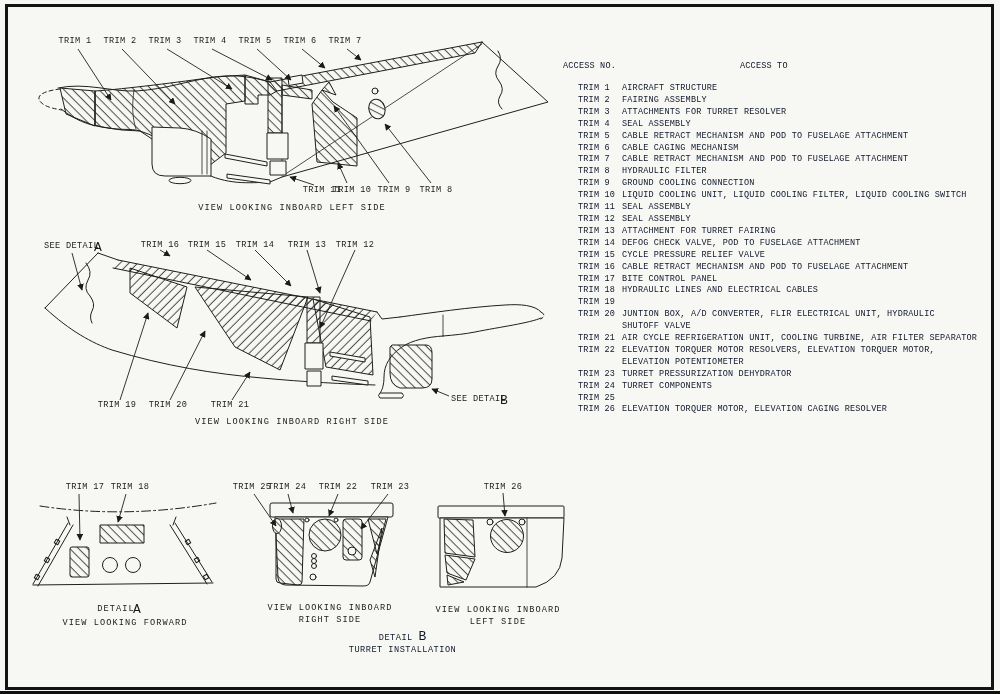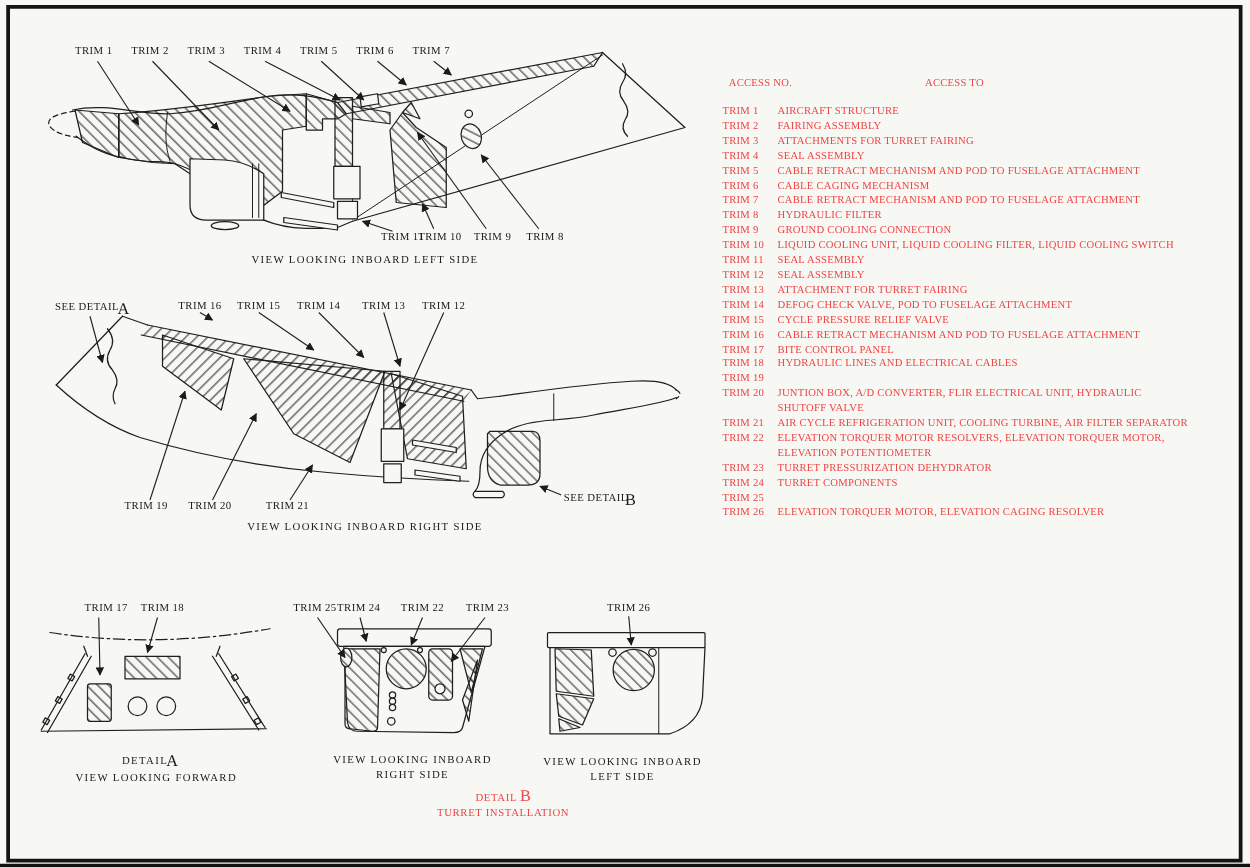--- a/index.html
+++ b/index.html
@@ -1,17 +1,17 @@
 <!DOCTYPE html>
 <html><head>
 <meta charset="utf-8">
 <style>
   html,body{margin:0;padding:0;background:#e8e8e6;}
   .page{position:relative;width:1000px;height:694px;background:#f7f7f4;
-        font-family:Liberation Serif, serif;color:#ef4444;overflow:hidden;}
+        font-family:Liberation Mono, monospace;color:#0f172a;overflow:hidden;}
   .frame{position:absolute;left:5px;top:4px;width:983px;height:680px;
          border:3px solid #141414;pointer-events:none;}
   .bottom-strip{position:absolute;left:0;bottom:0;width:100%;height:3px;background:#101010;}
   .diag{position:absolute;}
   .diag text{font-size:8.6px;letter-spacing:.35px;fill:#1b1b1b;}
   .diag text.big{font-size:13px;letter-spacing:0;}
   .diag text.cap{letter-spacing:1.1px;}
   .s{stroke:#1f1f1f;stroke-width:1;fill:none;stroke-linecap:round;stroke-linejoin:round;}
   .thin{stroke-width:.8;}
   .sd{stroke-dasharray:4 3;}
@@ -20,21 +20,21 @@
   .h2f{fill:url(#ph2);}
   .h1s{fill:url(#ph1);stroke:#1f1f1f;stroke-width:1;stroke-linejoin:round;}
   .h2s{fill:url(#ph2);stroke:#1f1f1f;stroke-width:1;stroke-linejoin:round;}
   .wh{fill:#f7f7f4;stroke:#1f1f1f;stroke-width:1;stroke-linejoin:round;}
   .whn{fill:#f7f7f4;stroke:none;}
   .ldr{stroke:#1f1f1f;stroke-width:.9;fill:none;marker-end:url(#arr);}
   
   .acc-table{position:absolute;left:563px;top:61px;width:432px;font-size:8.5px;
              letter-spacing:.2px;line-height:11.9px;white-space:nowrap;}
   .acc-head{position:relative;height:12px;margin-bottom:10px;}
-  .acc-head .hno{position:absolute;left:20px;top:0;}
+  .acc-head .hno{position:absolute;left:0;top:0;}
   .acc-head .hto{position:absolute;left:177px;top:0;}
   .trow{display:flex;align-items:flex-start;padding-left:15px;}
   .tno{width:44px;flex:0 0 44px;}
   .tto{flex:1;}
   .tline2{display:block;}
   .tline2:empty{display:none;}
   
   .bt{position:absolute;left:320px;top:631px;width:165px;text-align:center;
       font-size:8.6px;letter-spacing:.5px;line-height:12px;}
   .bt .bigletter{font-size:13px;letter-spacing:0;}
@@ -297,21 +297,21 @@
       <div class="trow">
           <span class="tno">TRIM 1</span>
           <span class="tto"><span>AIRCRAFT STRUCTURE</span></span>
         </div>
       <div class="trow">
           <span class="tno">TRIM 2</span>
           <span class="tto"><span>FAIRING ASSEMBLY</span></span>
         </div>
       <div class="trow">
           <span class="tno">TRIM 3</span>
-          <span class="tto"><span>ATTACHMENTS FOR TURRET FAIRING</span></span>
+          <span class="tto"><span>ATTACHMENTS FOR TURRET RESOLVER</span></span>
         </div>
       <div class="trow">
           <span class="tno">TRIM 4</span>
           <span class="tto"><span>SEAL ASSEMBLY</span></span>
         </div>
       <div class="trow">
           <span class="tno">TRIM 5</span>
           <span class="tto"><span>CABLE RETRACT MECHANISM AND POD TO FUSELAGE ATTACHMENT</span></span>
         </div>
       <div class="trow">

